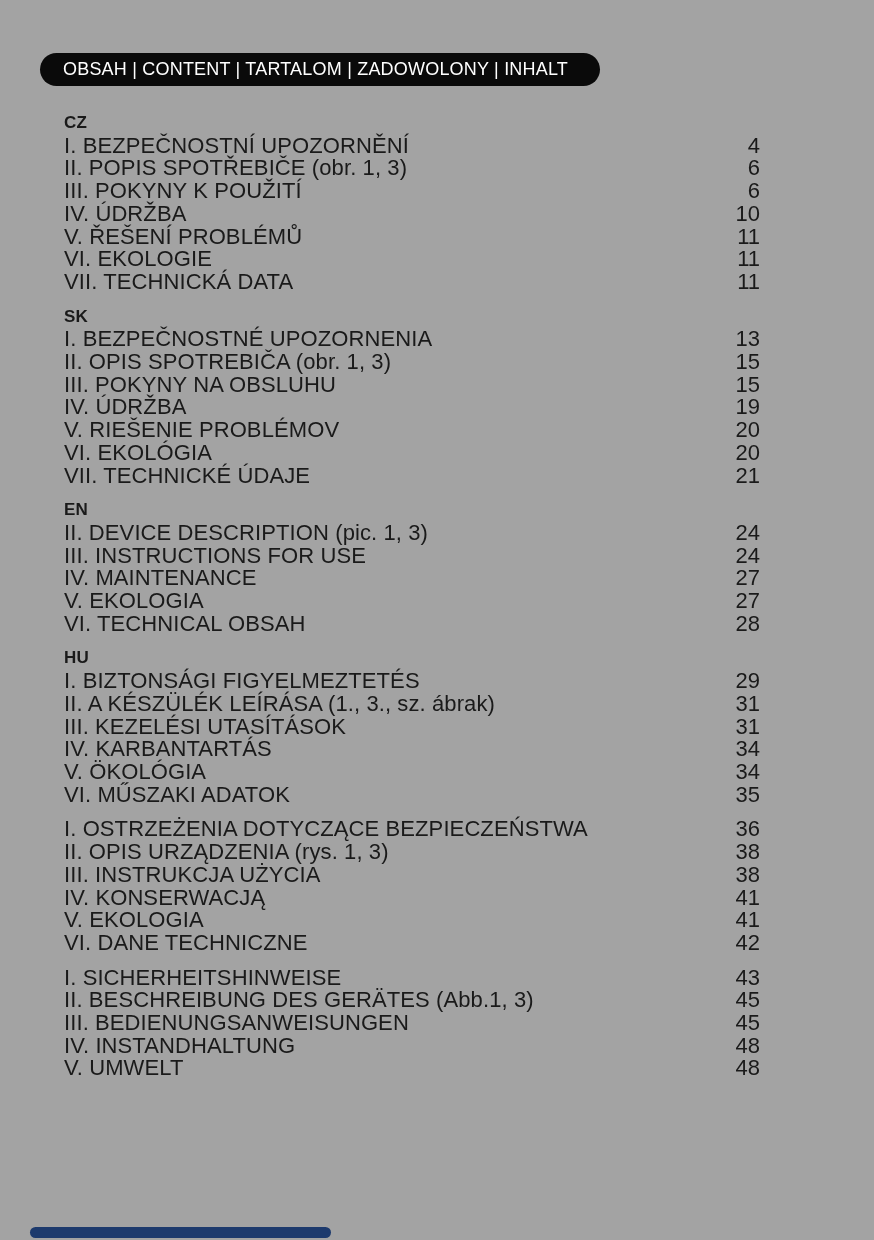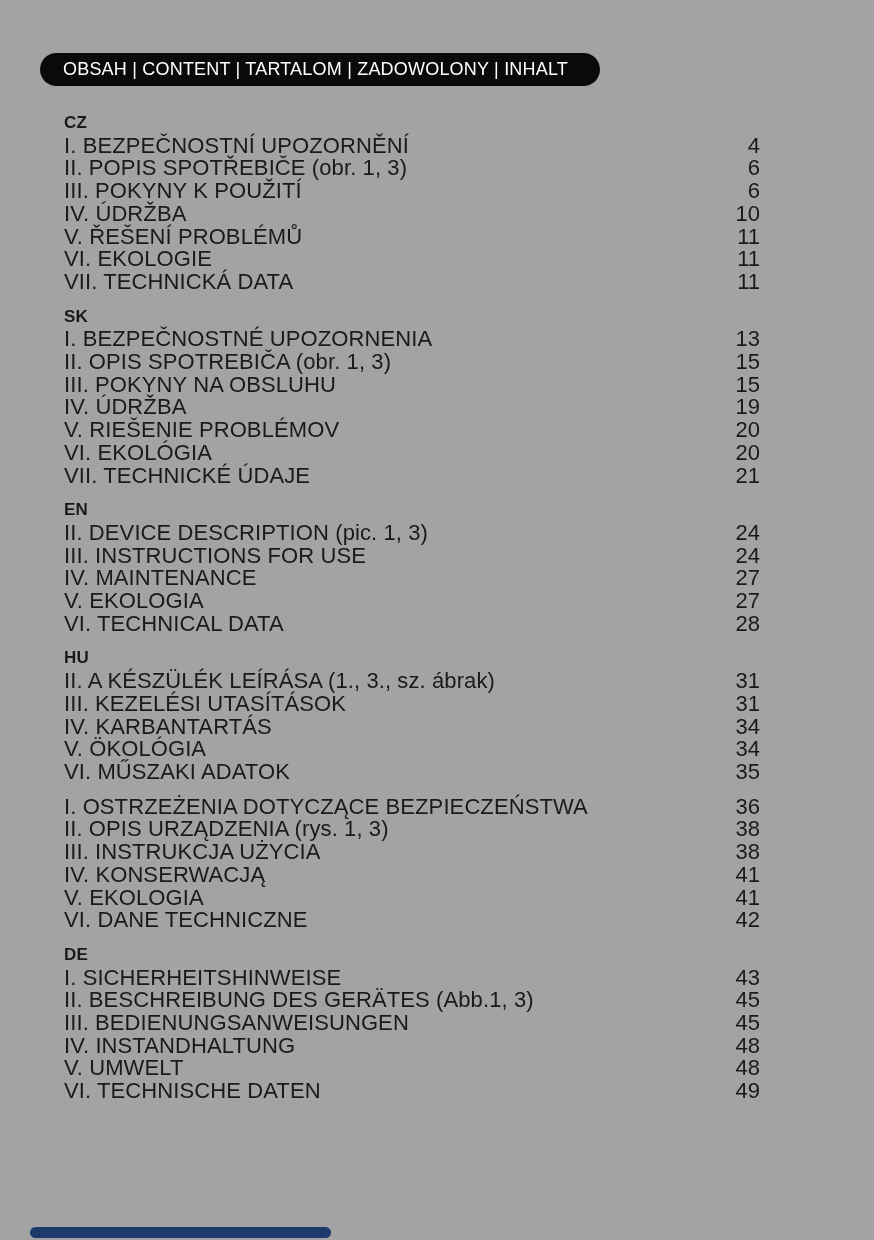--- a/index.html
+++ b/index.html
@@ -144,26 +144,30 @@
         </div>
         <div class="row">
           <span class="lbl">IV. MAINTENANCE</span>
           <span class="pg">27</span>
         </div>
         <div class="row">
           <span class="lbl">V. EKOLOGIA</span>
           <span class="pg">27</span>
         </div>
         <div class="row">
-          <span class="lbl">VI. TECHNICAL DATA</span>
+          <span class="lbl">VI. TECHNICAL OBSAH</span>
           <span class="pg">28</span>
         </div>
       </div>
       <div class="sec">
         <div class="code">HU</div>
+        <div class="row">
+          <span class="lbl">I. BIZTONSÁGI FIGYELMEZTETÉS</span>
+          <span class="pg">29</span>
+        </div>
         <div class="row">
           <span class="lbl">II. A KÉSZÜLÉK LEÍRÁSA (1., 3., sz. ábrak)</span>
           <span class="pg">31</span>
         </div>
         <div class="row">
           <span class="lbl">III. KEZELÉSI UTASÍTÁSOK</span>
           <span class="pg">31</span>
         </div>
         <div class="row">
           <span class="lbl">IV. KARBANTARTÁS</span>
@@ -198,43 +202,38 @@
         <div class="row">
           <span class="lbl">V. EKOLOGIA</span>
           <span class="pg">41</span>
         </div>
         <div class="row">
           <span class="lbl">VI. DANE TECHNICZNE</span>
           <span class="pg">42</span>
         </div>
       </div>
       <div class="sec">
-        <div class="code">DE</div>
         <div class="row">
           <span class="lbl">I. SICHERHEITSHINWEISE</span>
           <span class="pg">43</span>
         </div>
         <div class="row">
           <span class="lbl">II. BESCHREIBUNG DES GERÄTES (Abb.1, 3)</span>
           <span class="pg">45</span>
         </div>
         <div class="row">
           <span class="lbl">III. BEDIENUNGSANWEISUNGEN</span>
           <span class="pg">45</span>
         </div>
         <div class="row">
           <span class="lbl">IV. INSTANDHALTUNG</span>
           <span class="pg">48</span>
         </div>
         <div class="row">
           <span class="lbl">V. UMWELT</span>
           <span class="pg">48</span>
         </div>
-        <div class="row">
-          <span class="lbl">VI. TECHNISCHE DATEN</span>
-          <span class="pg">49</span>
-        </div>
       </div>
     </div>
 
   <div class="footer-bar"></div>
 
 </div>
 
 </body></html>

